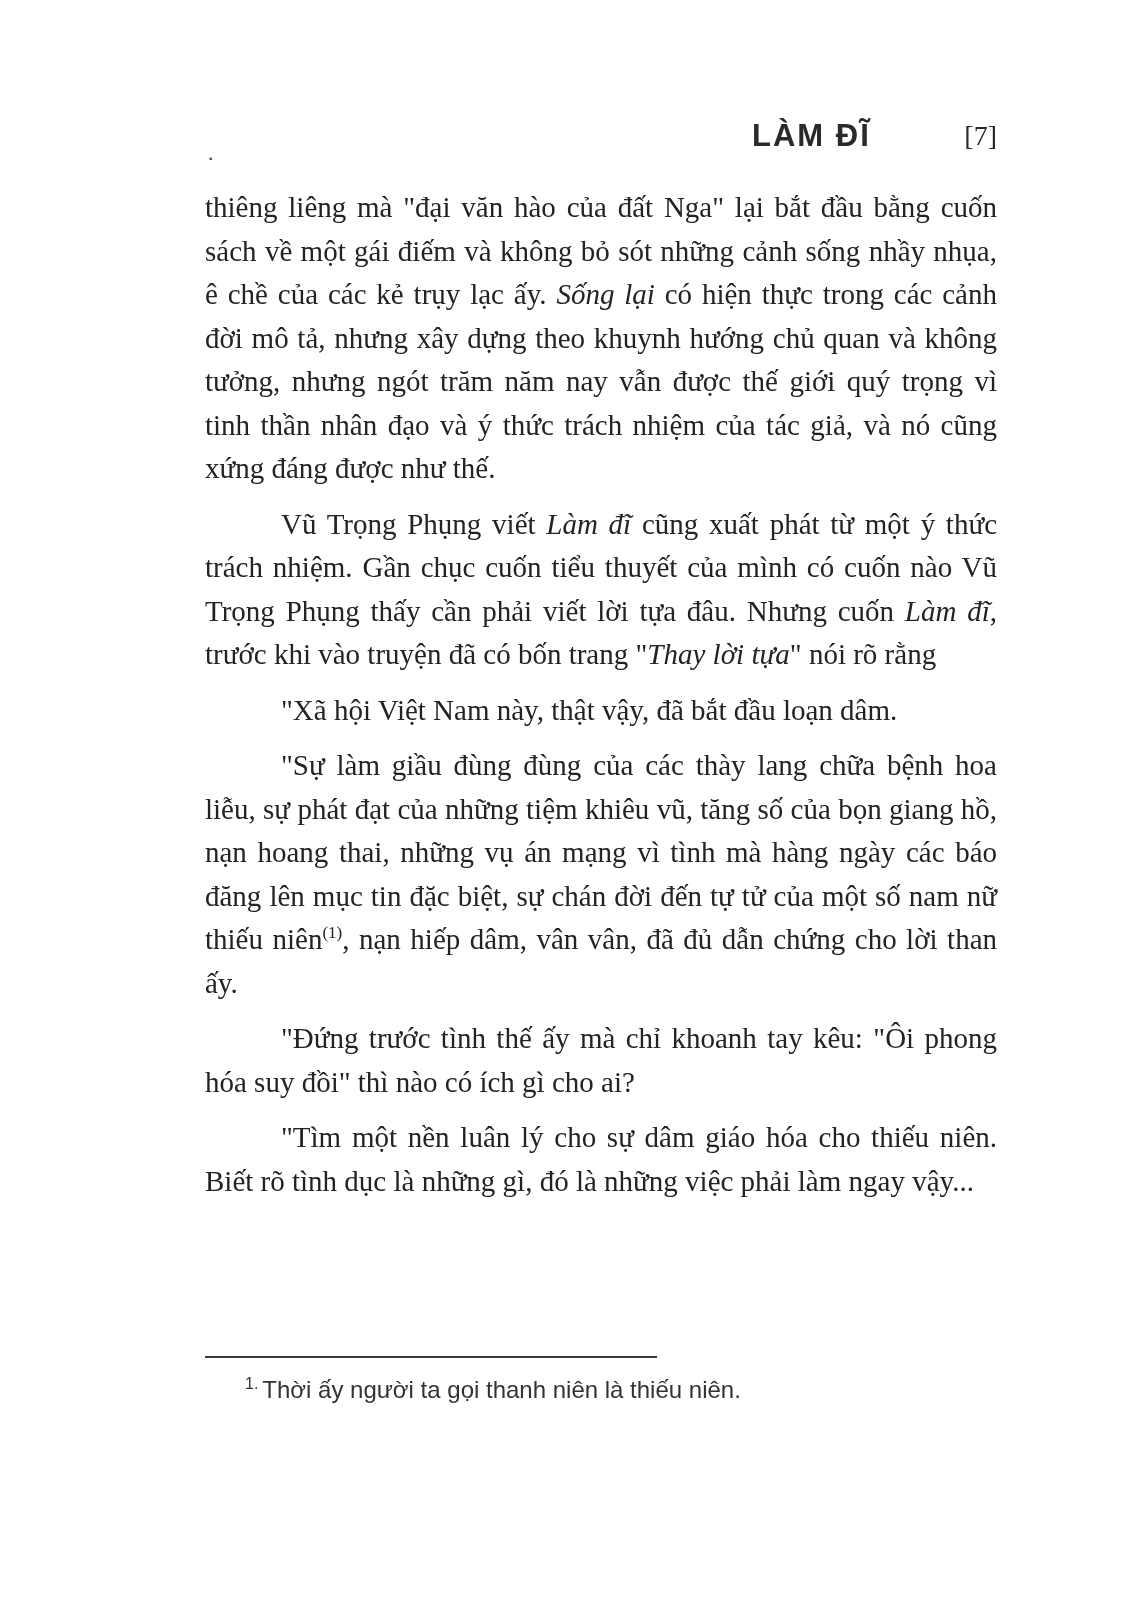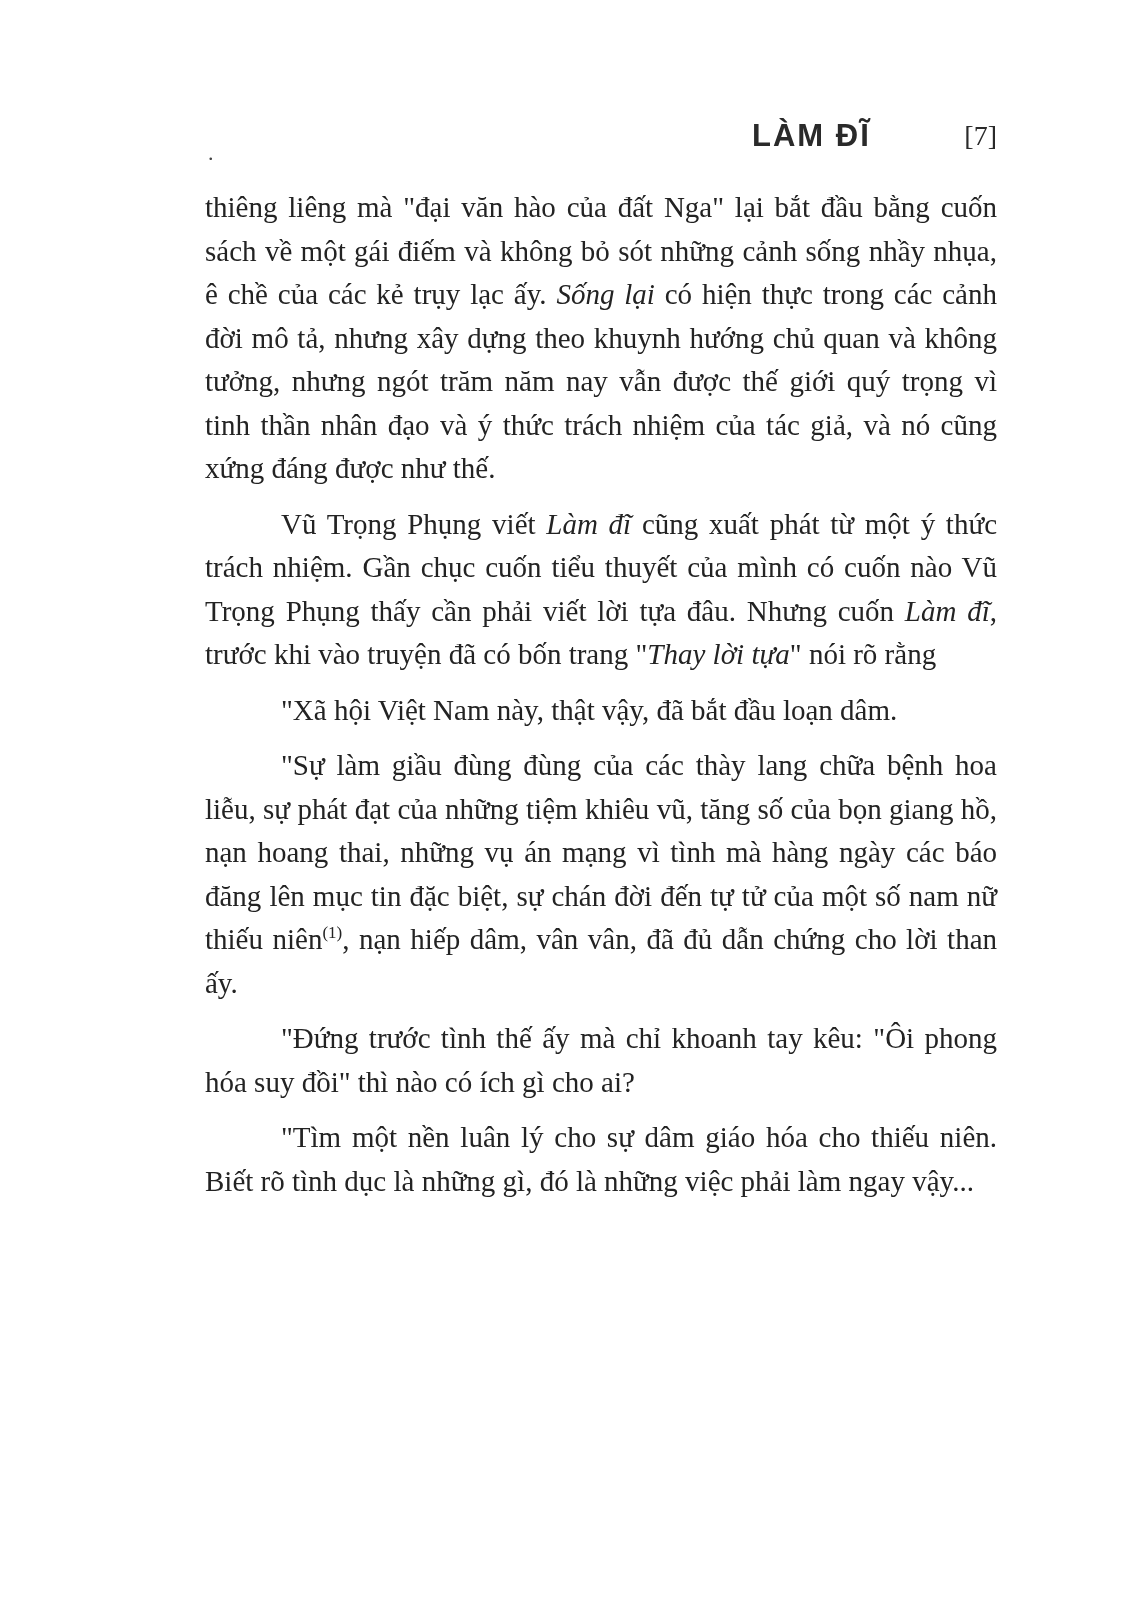--- a/index.html
+++ b/index.html
@@ -107,14 +107,18 @@
 
   <div class="body-text">
       <p class="para">thiêng liêng mà "đại văn hào của đất Nga" lại bắt đầu bằng cuốn sách về một gái điếm và không bỏ sót những cảnh sống nhầy nhụa, ê chề của các kẻ trụy lạc ấy. <i>Sống lại</i> có hiện thực trong các cảnh đời mô tả, nhưng xây dựng theo khuynh hướng chủ quan và không tưởng, nhưng ngót trăm năm nay vẫn được thế giới quý trọng vì tinh thần nhân đạo và ý thức trách nhiệm của tác giả, và nó cũng xứng đáng được như thế.</p>
       <p class="para indent">Vũ Trọng Phụng viết <i>Làm đĩ</i> cũng xuất phát từ một ý thức trách nhiệm. Gần chục cuốn tiểu thuyết của mình có cuốn nào Vũ Trọng Phụng thấy cần phải viết lời tựa đâu. Nhưng cuốn <i>Làm đĩ</i>, trước khi vào truyện đã có bốn trang "<i>Thay lời tựa</i>" nói rõ rằng</p>
       <p class="para indent">"Xã hội Việt Nam này, thật vậy, đã bắt đầu loạn dâm.</p>
       <p class="para indent">"Sự làm giầu đùng đùng của các thày lang chữa bệnh hoa liễu, sự phát đạt của những tiệm khiêu vũ, tăng số của bọn giang hồ, nạn hoang thai, những vụ án mạng vì tình mà hàng ngày các báo đăng lên mục tin đặc biệt, sự chán đời đến tự tử của một số nam nữ thiếu niên<sup>(1)</sup>, nạn hiếp dâm, vân vân, đã đủ dẫn chứng cho lời than ấy.</p>
       <p class="para indent">"Đứng trước tình thế ấy mà chỉ khoanh tay kêu: "Ôi phong hóa suy đồi" thì nào có ích gì cho ai?</p>
       <p class="para indent">"Tìm một nền luân lý cho sự dâm giáo hóa cho thiếu niên. Biết rõ tình dục là những gì, đó là những việc phải làm ngay vậy...</p>
     </div>
 
+  <div class="footnote-area">
+    <div class="footnote-rule"></div>
+    <p class="footnote"><sup>1.</sup><span>Thời ấy người ta gọi thanh niên là thiếu niên.</span></p>
+  </div>
 
 </div>
 
 </body></html>

